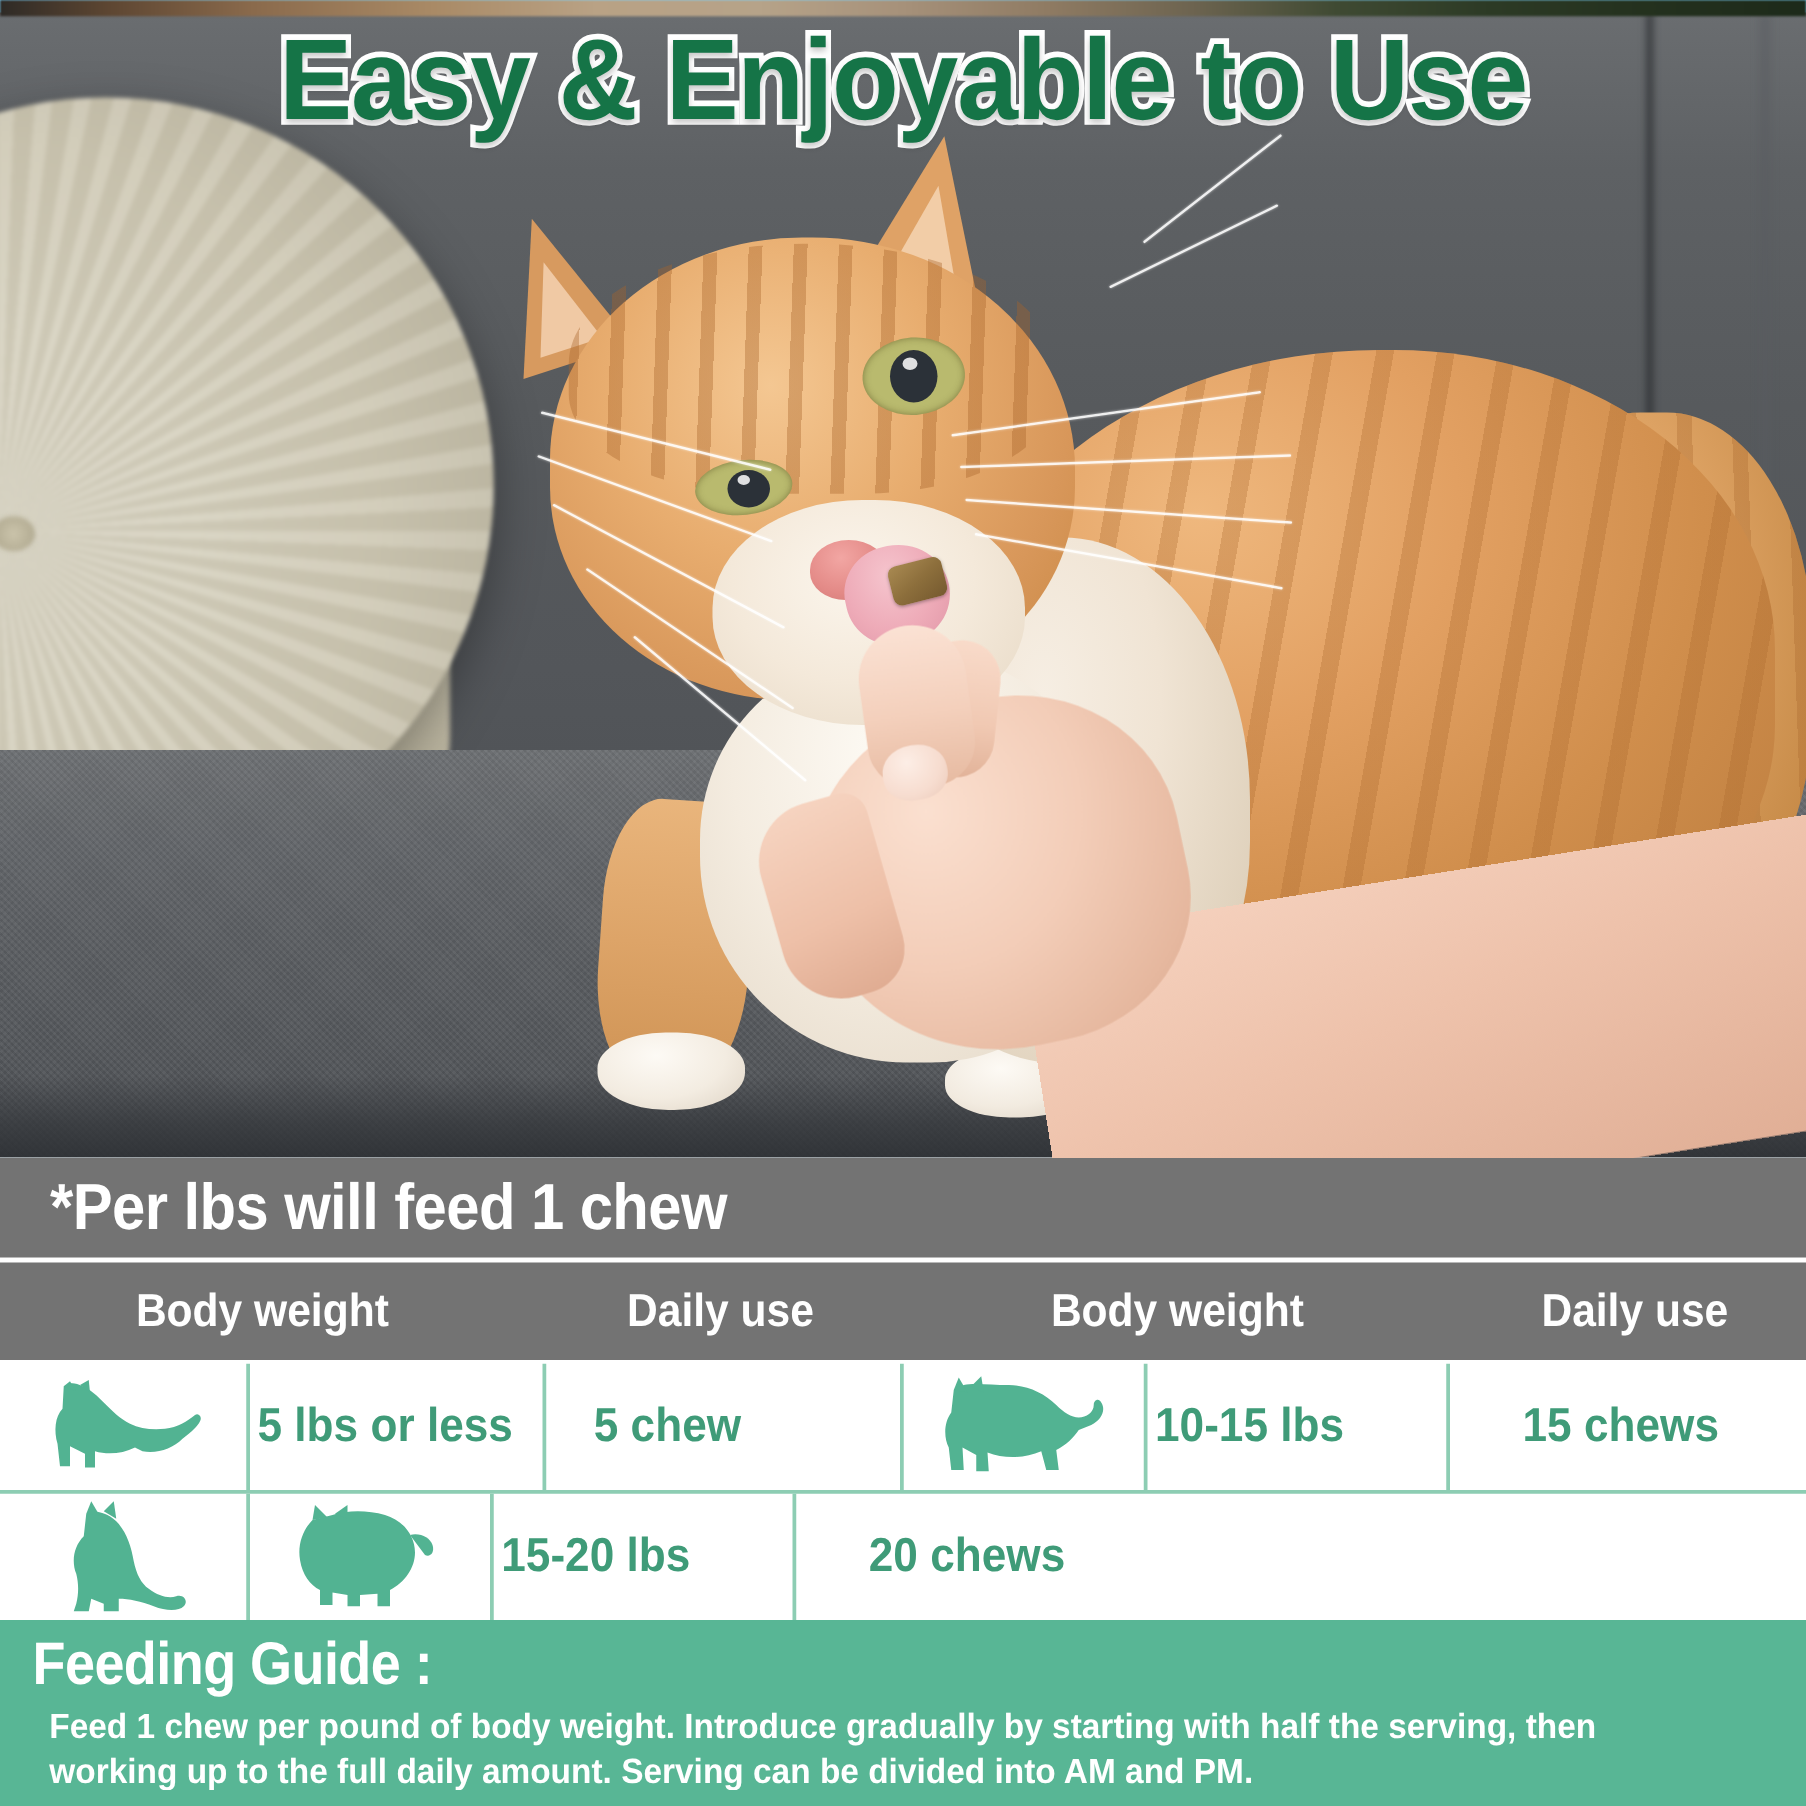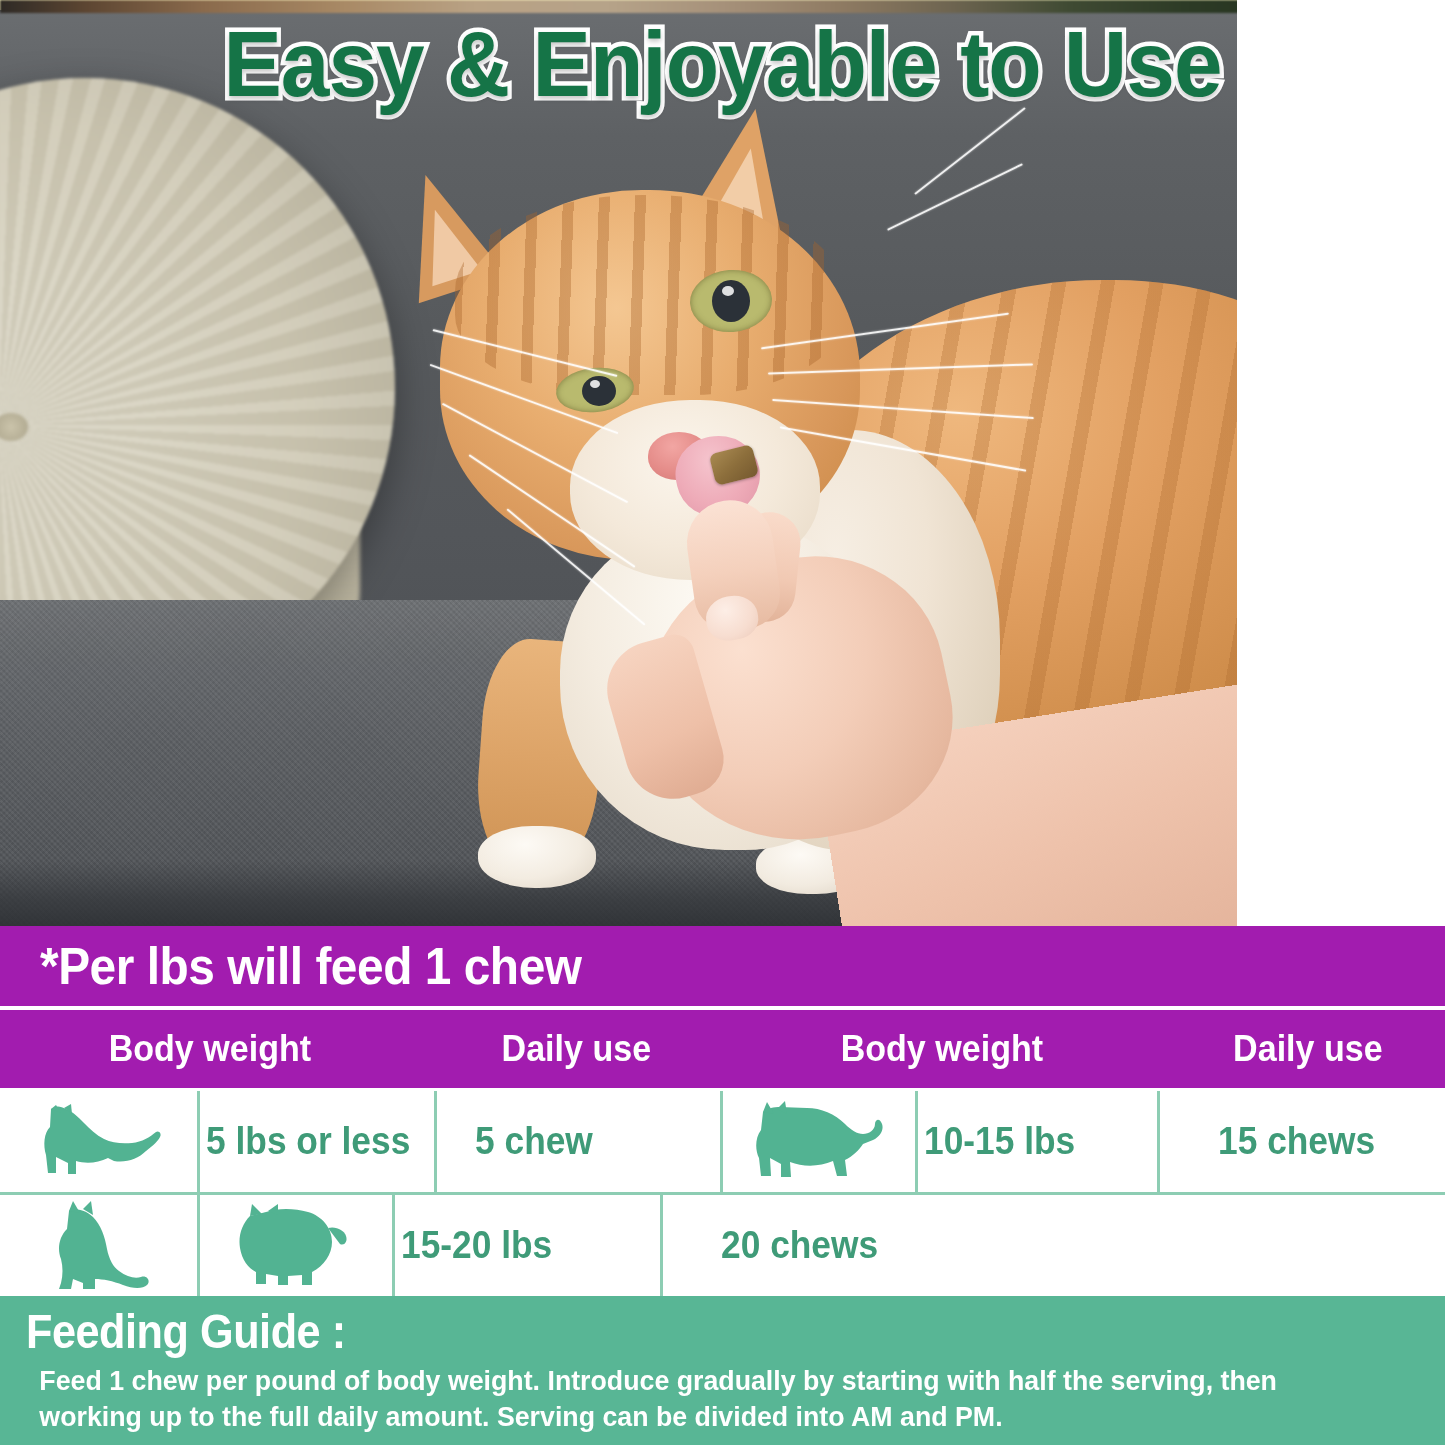--- a/index.html
+++ b/index.html
@@ -5,22 +5,22 @@
   html,body{margin:0;padding:0;}
   body{
     width:1445px;height:1445px;overflow:hidden;
     font-family:"Liberation Sans", sans-serif;
     background:#ffffff;
   }
   .page{position:relative;width:1445px;height:1445px;}
 
   
   .photo{
-    position:absolute;left:0;top:0;width:1237px;height:926px;
-    overflow:hidden;background:#fef9c3;
+    position:absolute;left:0;top:0;width:1445px;height:926px;
+    overflow:hidden;background:#7dd3fc;
   }
   
   .photo-topstrip{
     position:absolute;left:0;top:0;width:1445px;height:13px;
     background:linear-gradient(90deg,#2e2a26 0%,#5d4632 6%,#8a6a4c 14%,#a98a66 24%,
       #b9a285 33%,#b6a389 42%,#a6917a 50%,#8f7b63 58%,#6d6450 66%,#3f4a33 74%,
       #2d3b26 82%,#25321f 90%,#1d2a1a 100%);
     filter:blur(1px);
   }
   
@@ -259,21 +259,21 @@
     paint-order:stroke fill;
     transform:scaleX(.95);
     text-shadow:0 3px 5px rgba(0,0,0,.22);
     white-space:nowrap;
   }
 
   
   .panel{
     position:absolute;left:0;top:926px;width:1445px;height:519px;background:#ffffff;
   }
-  .band{background:#a21caf;}
+  .band{background:#737373;}
   .per-lbs{
     position:relative;height:80px;display:flex;align-items:center;
     padding-left:40px;box-sizing:border-box;
   }
   .per-lbs span{
     color:#ffffff;font-weight:bold;font-size:52px;letter-spacing:-.5px;
     transform:scaleX(.92);transform-origin:left center;
     font-family:"Liberation Sans", sans-serif;white-space:nowrap;
   }
   .band-divider{height:4px;background:#ffffff;}
@@ -473,21 +473,21 @@
         <div class="cell icon-cell" style="width:195px">
           <svg class="catsvg" width="128" height="88" viewBox="0 0 128 88" aria-hidden="true">
             <path d="M18 14 C10 22 6 34 8 46 C10 58 16 66 24 70 L24 82 L34 82 L34 72
                      L46 74 L46 83 L56 83 L56 74 L70 73 L70 83 L80 83 L80 70
                      C92 64 100 52 100 40 C100 26 90 14 76 10 C62 6 46 6 34 10 Z"></path>
             <path d="M18 14 L20 2 L30 12 Z"></path>
             <path d="M36 9 L46 2 L46 13 Z"></path>
             <path d="M96 26 C104 24 112 28 114 34 C116 40 112 44 108 42"></path>
           </svg>
         </div>
-        <div class="cell txt-cell" style="width:268px">
+        <div class="cell txt-cell" style="width:242px">
           <span class="cellval">15-20 lbs</span>
         </div>
         <div class="cell txt-cell last" style="width:285px;padding-left:58px">
           <span class="cellval">20 chews</span>
         </div>
       </div>
 
     </div>
   </div>
 

